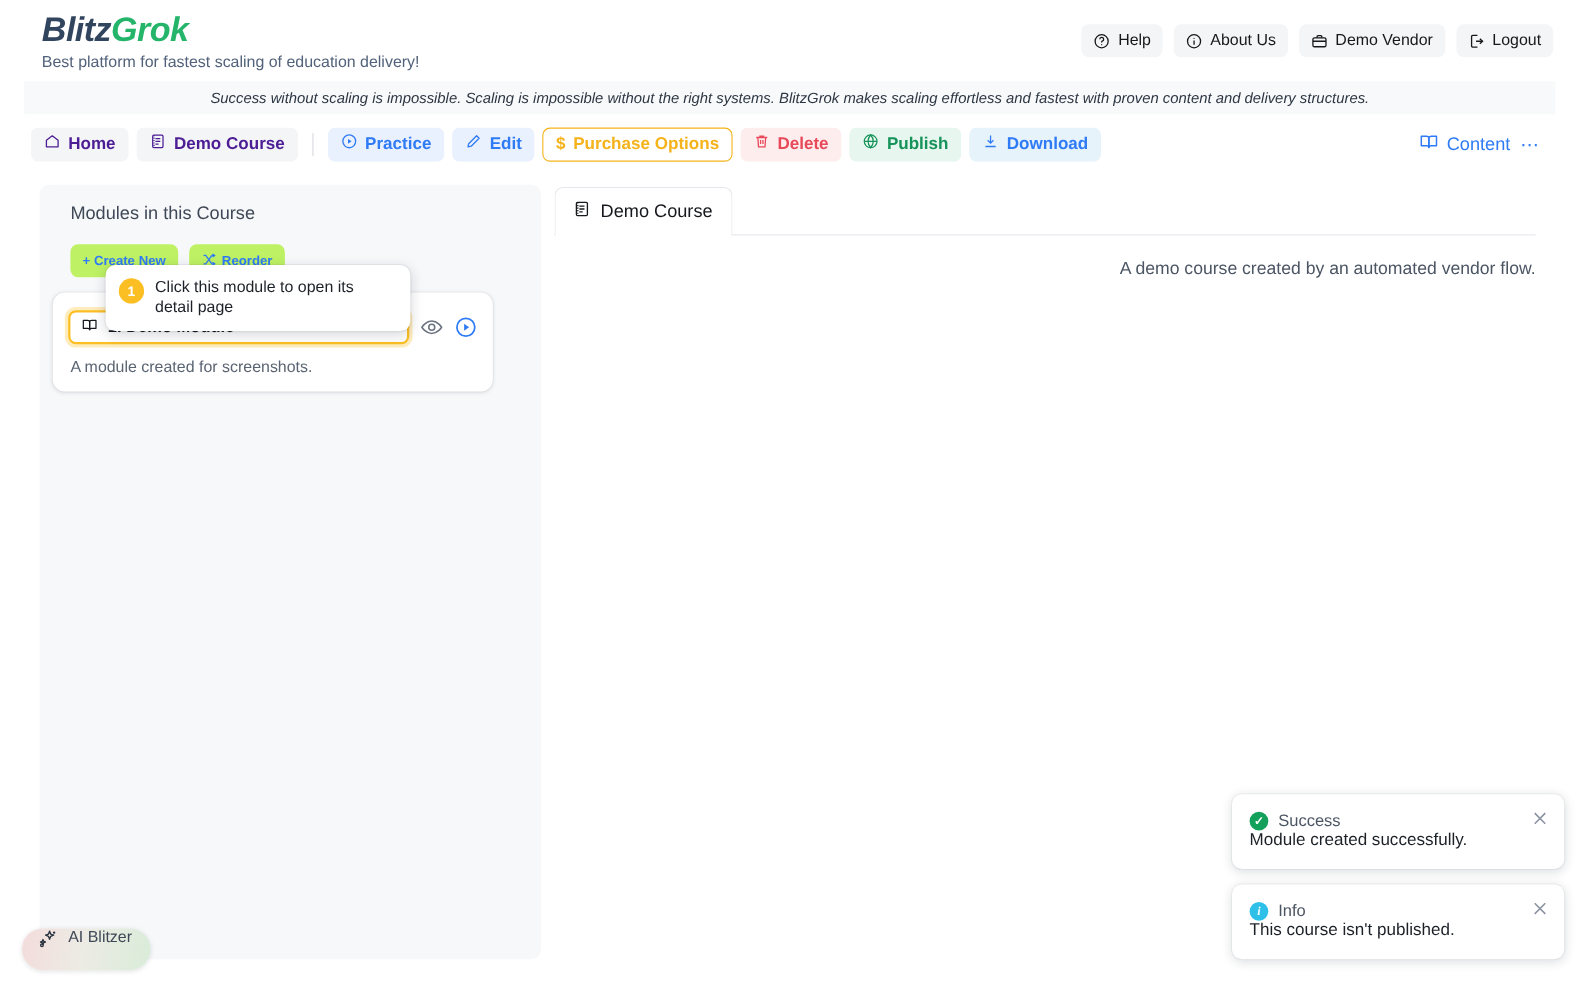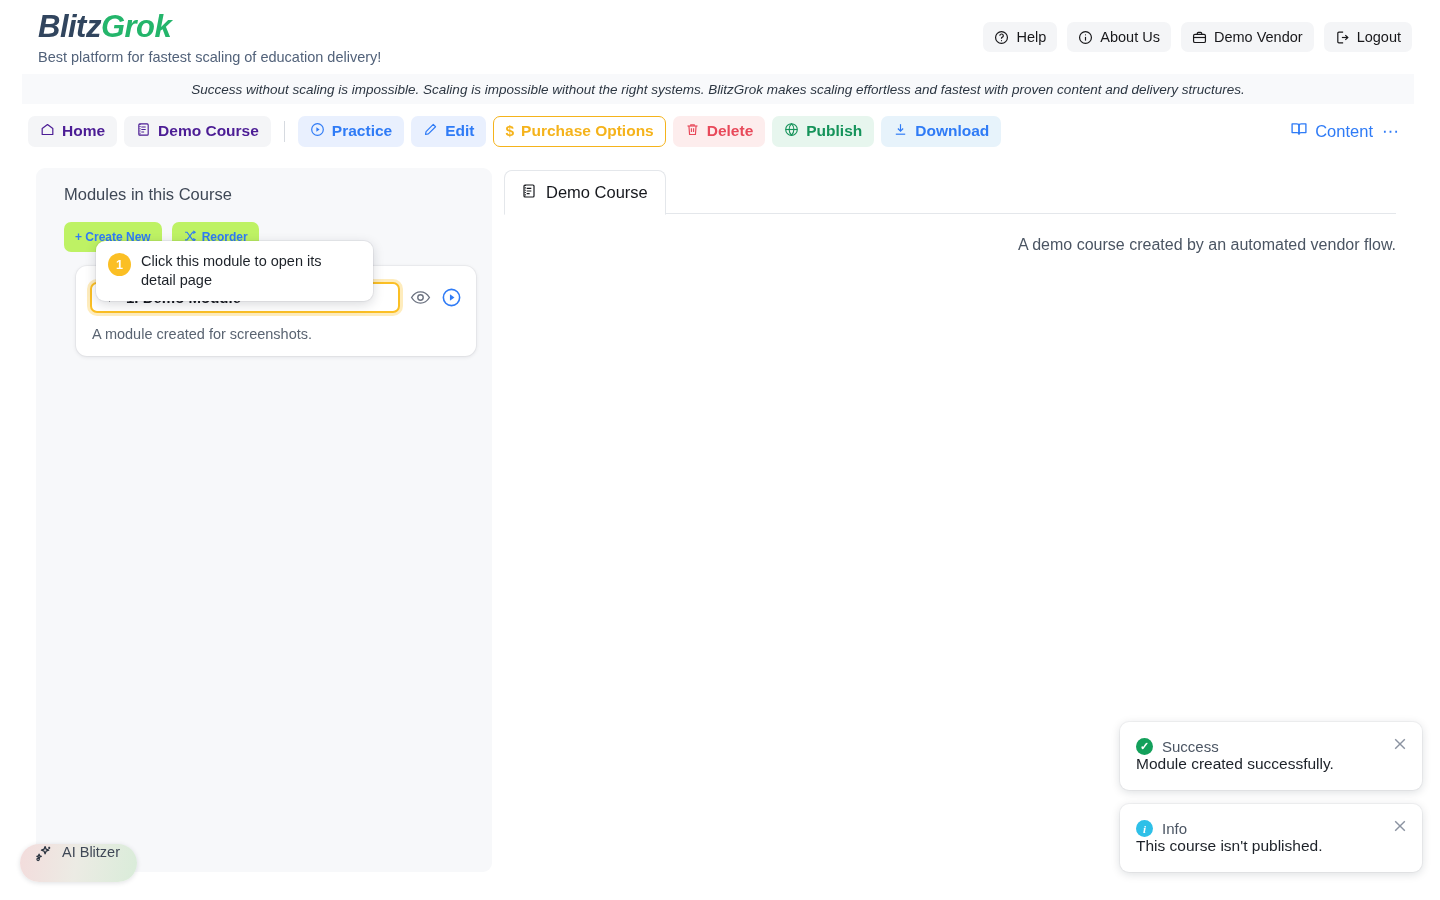--- a/index.html
+++ b/index.html
@@ -103,21 +103,21 @@
     display: flex; gap: 10px;
   }
   .la-btn {
     display: flex; align-items: center; gap: 5px;
     height: 30px; padding: 0 11px; border-radius: 7px;
     background: #bef264; color: #2f7bf6;
     font-size: 12px; font-weight: bold; white-space: nowrap; cursor: pointer;
   }
 
   .module-card {
-    position: absolute; left: 40px; top: 98px; width: 400px;
+    position: absolute; left: 12px; top: 98px; width: 400px;
     background: #ffffff; border-radius: 11px;
     box-shadow: 0 1px 4px rgba(16,24,40,0.10), 0 0 0 1px rgba(16,24,40,0.035);
     padding: 16px 14px 14px 14px;
   }
   .module-row { display: flex; align-items: center; gap: 10px; }
   .module-name {
     flex: 1; display: flex; align-items: center; gap: 9px;
     height: 31px; padding: 0 10px;
     border: 2.3px solid #fbbf24; border-radius: 7px;
     background: #ffffff;

